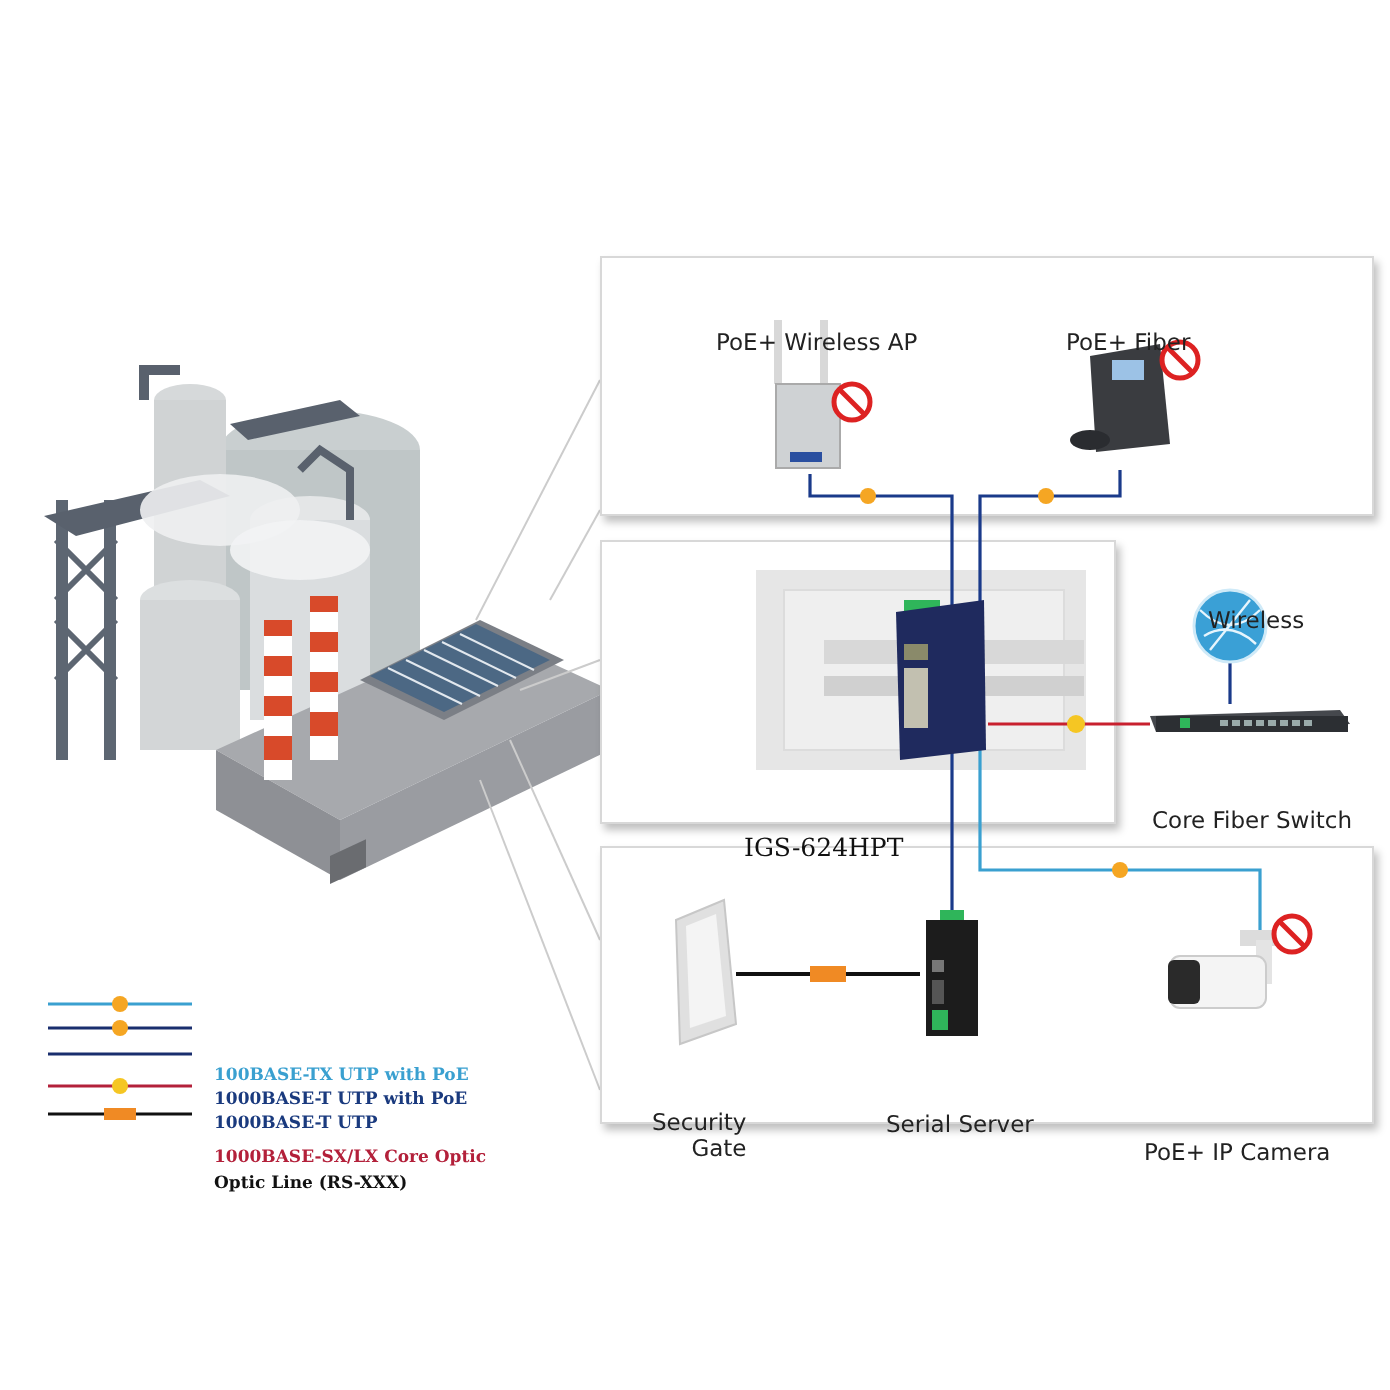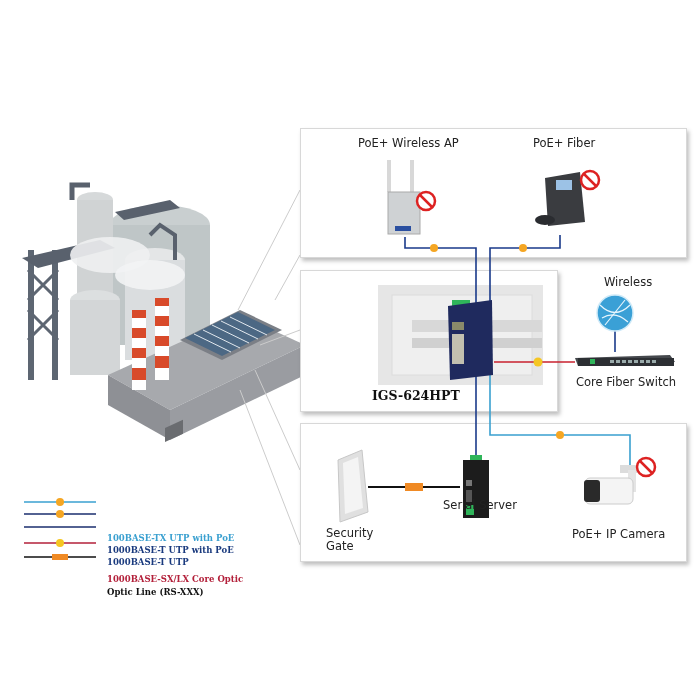--- a/index.html
+++ b/index.html
@@ -1,18 +1,18 @@
 <!DOCTYPE html>
 <html><head>
 <meta charset="utf-8">
 <style>
   html, body { margin:0; padding:0; background:#ffffff; }
   body { width:695px; height:695px; position:relative; overflow:hidden; font-family:"DejaVu Sans", sans-serif; }
   .panel { position:absolute; background:#fff; border:1px solid #d8d8d8; box-shadow:2px 3px 4px rgba(0,0,0,0.25); }
-  .lbl { position:absolute; font-size:11.5px; color:#222; text-align:left; white-space:nowrap; }
+  .lbl { position:absolute; font-size:11.5px; color:#222; text-align:right; white-space:nowrap;margin-top:28px; }
   .legend-text { position:absolute; font-family:"DejaVu Serif", serif; font-size:8.5px; font-weight:bold; white-space:nowrap;margin-top:36px; }
   svg { position:absolute; left:0; top:0; }
 </style>
 </head>
 <body>
 
 <svg width="695" height="695">
 
   <g>
     <ellipse cx="160" cy="225" rx="50" ry="20" fill="#c9cfd0"></ellipse>
@@ -179,25 +179,25 @@
     <circle cx="60" cy="543" r="4" fill="#f5c623"></circle>
     <line x1="24" y1="557" x2="96" y2="557" stroke="#111" stroke-width="1.5"></line>
     <rect x="52" y="554" width="16" height="6" fill="#f08a24"></rect>
   </g>
 </svg>
 
 <div class="lbl" style="left:358px;top:136px;">PoE+ Wireless AP</div>
 <div class="lbl" style="left:533px;top:136px;">PoE+ Fiber</div>
 <div class="lbl" style="left:604px;top:275px;">Wireless</div>
 <div class="lbl" style="left:576px;top:375px;">Core Fiber Switch</div>
-<div class="lbl" style="left:372px;top:388px;font-family:'DejaVu Serif',serif;font-weight:bold;font-size:12.5px;color:#111;">IGS-624HPT</div>
+<div class="lbl" style="left:372px;top:388px;font-family:'DejaVu Serif',serif;font-weight:normal;font-size:12.5px;color:#111;">IGS-624HPT</div>
 <div class="lbl" style="left:326px;top:527px;line-height:13px;">
   <div>Security</div>
   <div>Gate</div>
 </div>
-<div class="lbl" style="left:443px;top:498px;">Serial Server</div>
-<div class="lbl" style="left:572px;top:527px;">PoE+ IP Camera</div>
+<div class="lbl" style="left:443px;top:527px;">Serial Server</div>
+<div class="lbl" style="left:572px;top:541px;">PoE+ IP Camera</div>
 
 <div class="legend-text" style="left:107px;top:497px;color:#3aa0d0;">100BASE-TX UTP with PoE</div>
 <div class="legend-text" style="left:107px;top:509px;color:#1a3a7e;">1000BASE-T UTP with PoE</div>
 <div class="legend-text" style="left:107px;top:521px;color:#1a3a7e;">1000BASE-T UTP</div>
 <div class="legend-text" style="left:107px;top:538px;color:#b3203a;">1000BASE-SX/LX Core Optic</div>
 <div class="legend-text" style="left:107px;top:551px;color:#111;">Optic Line (RS-XXX)</div>
 
 </body></html>

